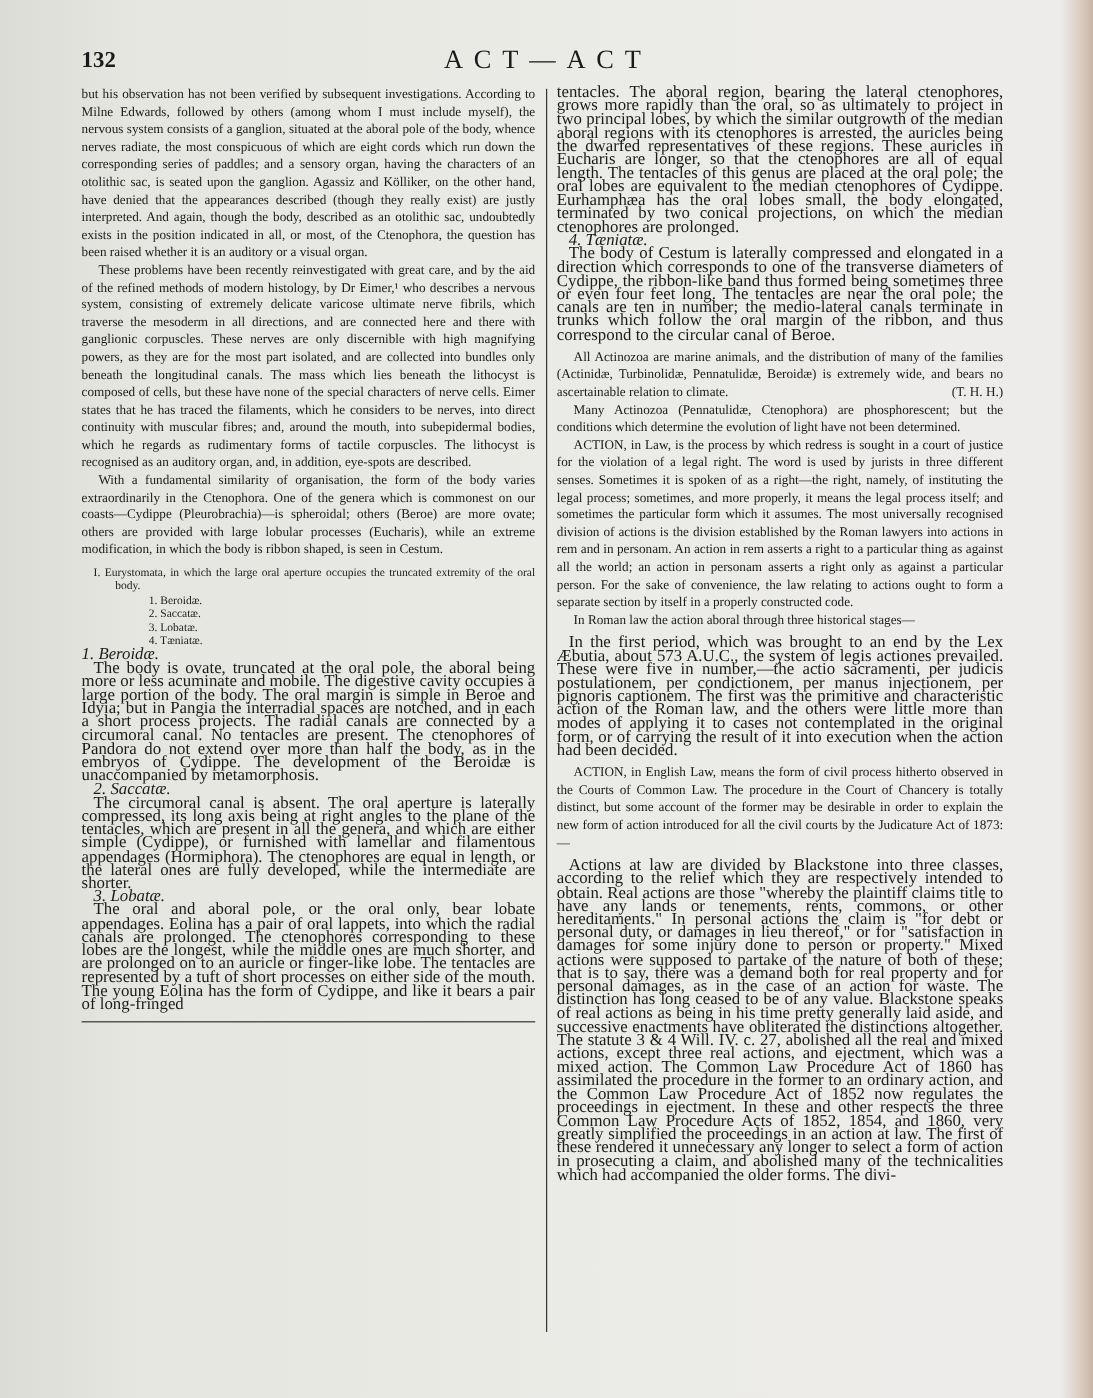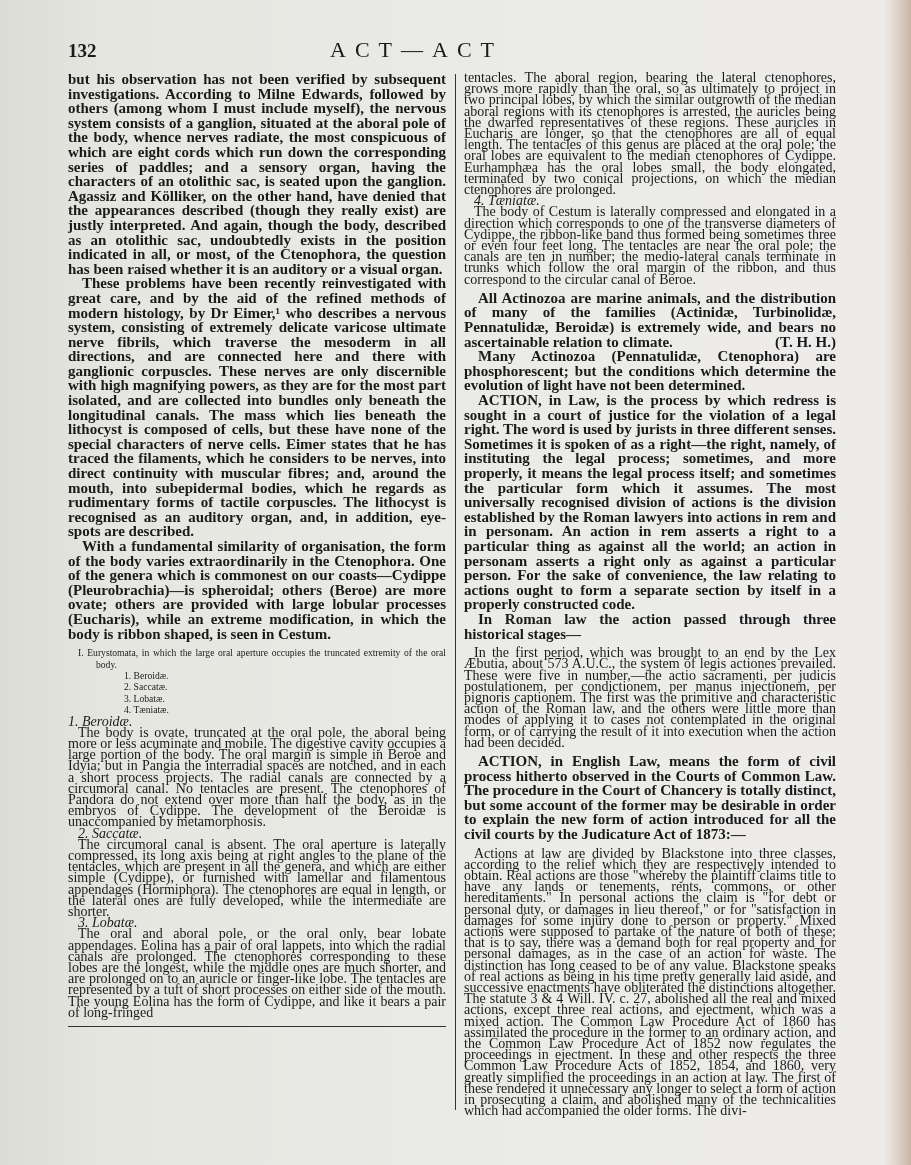--- a/index.html
+++ b/index.html
@@ -4,27 +4,27 @@
 <style>
   html, body { margin:0; padding:0; }
   body {
     width:911px; height:1165px; overflow:hidden;
     background: linear-gradient(90deg, #dcdcd6 0%, #e6e6e1 12%, #ebebe7 60%, #eeeceb 97%, #d8c9bd 99%, #c9b4a6 100%);
     font-family: "Liberation Serif", "DejaVu Serif", serif;
     color:#1a1a1a;
     position:relative;
   }
   .page-number { position:absolute; left:68px; top:40px; font-size:19px; font-weight:bold;text-align:center; }
-  .running-head { position:absolute; left:0; width:833px; top:37px; text-align:center; font-size:22px; letter-spacing:9px; font-weight:normal; }
+  .running-head { position:absolute; left:0; width:833px; top:37px; text-align:center; font-size:22px; letter-spacing:9px; font-weight:normal;padding-left:40px; }
   .col { position:absolute; top:72px; text-align:justify; }
   .col-left { left:68px; width:378px; }
   .col-right { left:464px; width:372px; }
   .divider { position:absolute; left:455px; top:74px; width:1px; height:1036px; background:#333; }
   p { margin:0; }
-  .body { font-size:15px; line-height:14.6px;font-weight:bold; }
+  .body { font-size:11px; line-height:14.6px; }
   .body p { text-indent:14px; }
   .body p.noindent { text-indent:0; }
   .small { font-size:14px; line-height:11.2px; }
   .small p { text-indent:10px; }
   .small p.noindent { text-indent:0; }
   .gap { height:6px; }
   .classif { font-size:9.6px; line-height:11.4px; margin-top:6px; }
   .classif .row { display:block; }
   .classif .ind3 { padding-left:56px; }
   .hang { padding-left:28px; text-indent:-18px; }
@@ -72,21 +72,21 @@
   <div class="small">
     <p class="noindent">tentacles. The aboral region, bearing the lateral ctenophores, grows more rapidly than the oral, so as ultimately to project in two principal lobes, by which the similar outgrowth of the median aboral regions with its ctenophores is arrested, the auricles being the dwarfed representatives of these regions. These auricles in Eucharis are longer, so that the ctenophores are all of equal length. The tentacles of this genus are placed at the oral pole; the oral lobes are equivalent to the median ctenophores of Cydippe. Eurhamphæa has the oral lobes small, the body elongated, terminated by two conical projections, on which the median ctenophores are prolonged.</p>
     <p class="subhead">4. Tæniatæ.</p>
     <p>The body of Cestum is laterally compressed and elongated in a direction which corresponds to one of the transverse diameters of Cydippe, the ribbon-like band thus formed being sometimes three or even four feet long. The tentacles are near the oral pole; the canals are ten in number; the medio-lateral canals terminate in trunks which follow the oral margin of the ribbon, and thus correspond to the circular canal of Beroe.</p>
   </div>
   <div class="gap"></div>
   <div class="body">
     <p><span>All Actinozoa are marine animals, and the distribution of many of the families (Actinidæ, Turbinolidæ, Pennatulidæ, Beroidæ) is extremely wide, and bears no ascertainable relation to climate.</span> <span class="sig">(T. H. H.)</span></p>
     <p>Many Actinozoa (Pennatulidæ, Ctenophora) are phosphorescent; but the conditions which determine the evolution of light have not been determined.</p>
     <p>ACTION, in Law, is the process by which redress is sought in a court of justice for the violation of a legal right. The word is used by jurists in three different senses. Sometimes it is spoken of as a right—the right, namely, of instituting the legal process; sometimes, and more properly, it means the legal process itself; and sometimes the particular form which it assumes. The most universally recognised division of actions is the division established by the Roman lawyers into actions in rem and in personam. An action in rem asserts a right to a particular thing as against all the world; an action in personam asserts a right only as against a particular person. For the sake of convenience, the law relating to actions ought to form a separate section by itself in a properly constructed code.</p>
-    <p>In Roman law the action passed through three historical stages—</p>
+    <p>In Roman law the action aboral through three historical stages—</p>
   </div>
   <div class="gap"></div>
   <div class="small">
     <p>In the first period, which was brought to an end by the Lex Æbutia, about 573 A.U.C., the system of legis actiones prevailed. These were five in number,—the actio sacramenti, per judicis postulationem, per condictionem, per manus injectionem, per pignoris captionem. The first was the primitive and characteristic action of the Roman law, and the others were little more than modes of applying it to cases not contemplated in the original form, or of carrying the result of it into execution when the action had been decided.</p>
   </div>
   <div class="gap"></div>
   <div class="body">
     <p>ACTION, in English Law, means the form of civil process hitherto observed in the Courts of Common Law. The procedure in the Court of Chancery is totally distinct, but some account of the former may be desirable in order to explain the new form of action introduced for all the civil courts by the Judicature Act of 1873:—</p>
   </div>
   <div class="gap"></div>

